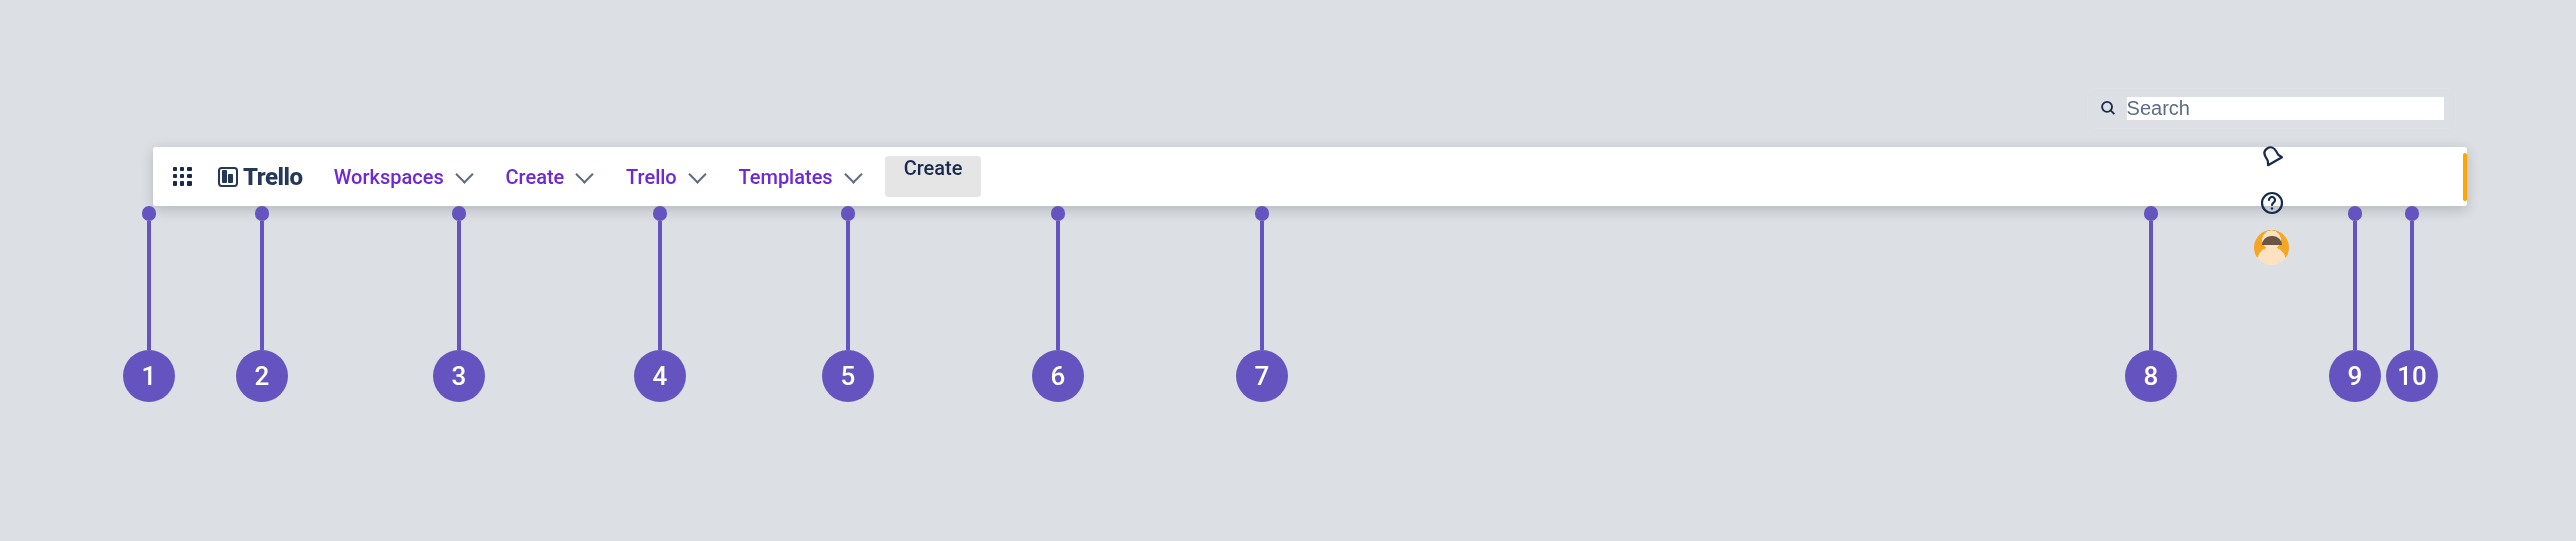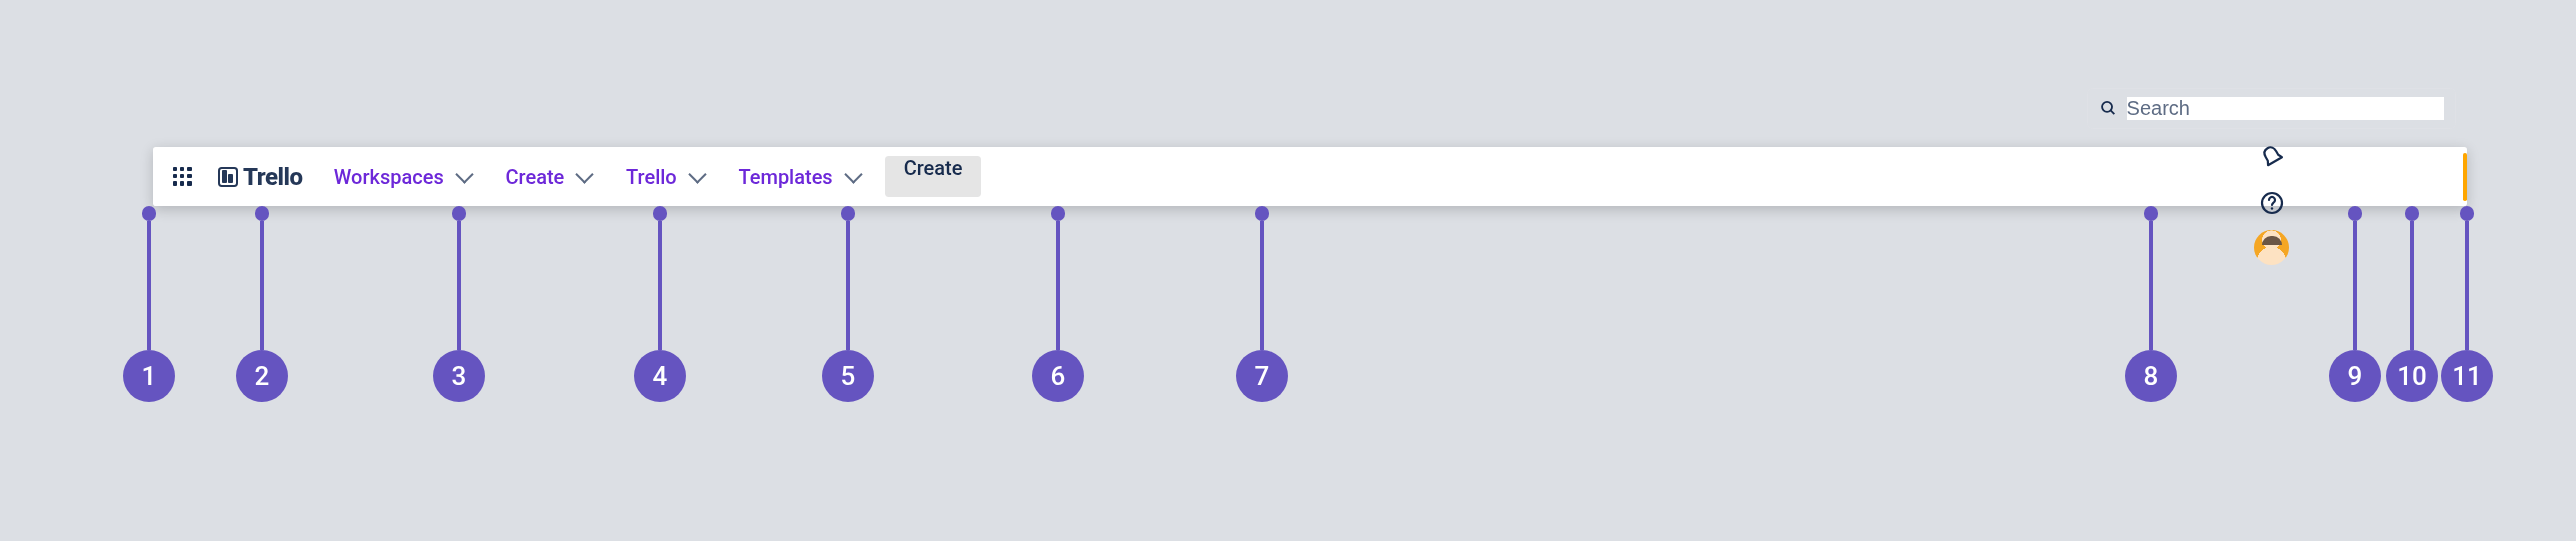--- a/index.html
+++ b/index.html
@@ -243,19 +243,14 @@
     <div class="ann" style="left: 2329px;">
       <div class="dot"></div>
       <div class="line" style="height:129px"></div>
       <div class="circle">9</div>
     </div>
     <div class="ann" style="left: 2386px;">
       <div class="dot"></div>
       <div class="line" style="height:129px"></div>
       <div class="circle">10</div>
     </div>
-    <div class="ann" style="left: 2441px;">
-      <div class="dot"></div>
-      <div class="line" style="height:129px"></div>
-      <div class="circle">11</div>
-    </div>
   </div>
 
 
 </body></html>

